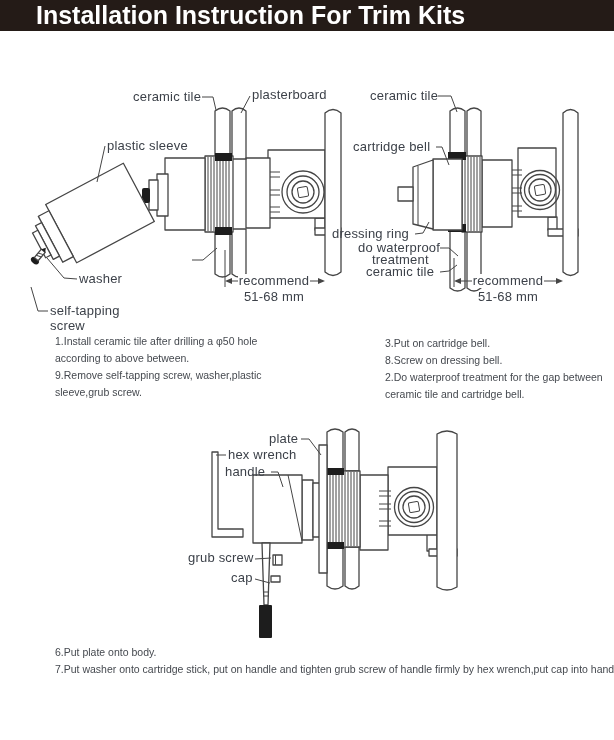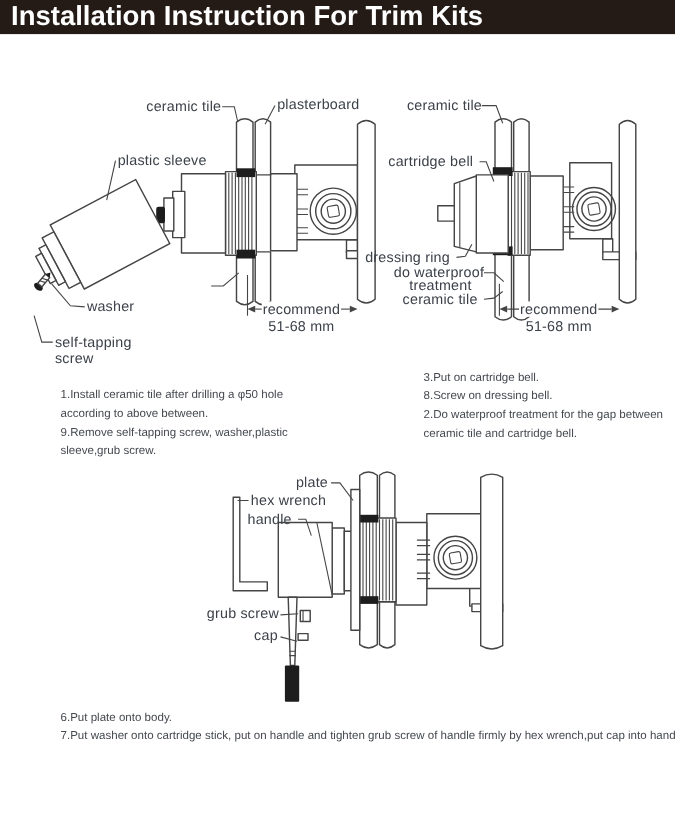--- a/index.html
+++ b/index.html
@@ -5,37 +5,37 @@
   html,body { margin:0; padding:0; background:#ffffff; }
   .page {
     position:relative; width:614px; height:740px; background:#ffffff;
     font-family:"Liberation Sans", sans-serif; overflow:hidden;
   }
   .header {
     position:absolute; left:0; top:0; width:614px; height:31px;
     background:#241b17;
   }
   .header .title {
-    display:block; line-height:31px; padding-left:10px;
+    display:block; line-height:31px; padding-left:36px;
     font-size:25px; font-weight:bold; color:#ffffff; letter-spacing:0px;
     white-space:nowrap;
   }
   .diag { position:absolute; }
   .diag text {
     font-family:"Liberation Sans", sans-serif;
     font-size:13px; fill:#3c4149; letter-spacing:0.2px;
   }
   .mid { text-anchor:middle; }
   .s  { fill:none; stroke:#454545; stroke-width:1.3; stroke-linejoin:round; stroke-linecap:round; }
   .sw { fill:#ffffff; stroke:#454545; stroke-width:1.3; stroke-linejoin:round; }
   .sd { fill:#1d1d1d; stroke:none; }
   .th { fill:none; stroke:#454545; stroke-width:1; }
   .ah { fill:#454545; stroke:none; }
   .instr { position:absolute; font-size:10.5px; line-height:17px; color:#45494f; white-space:nowrap; }
-  #instr-left   { left:55px;  top:351px; }
+  #instr-left   { left:55px;  top:333px; }
   #instr-right  { left:385px; top:335px; }
   #instr-bottom { left:55px;  top:644px; }
 </style>
 </head>
 <body>
 
 <div class="page">
 
   <div class="header">
     <span class="title">Installation Instruction For Trim Kits</span>

